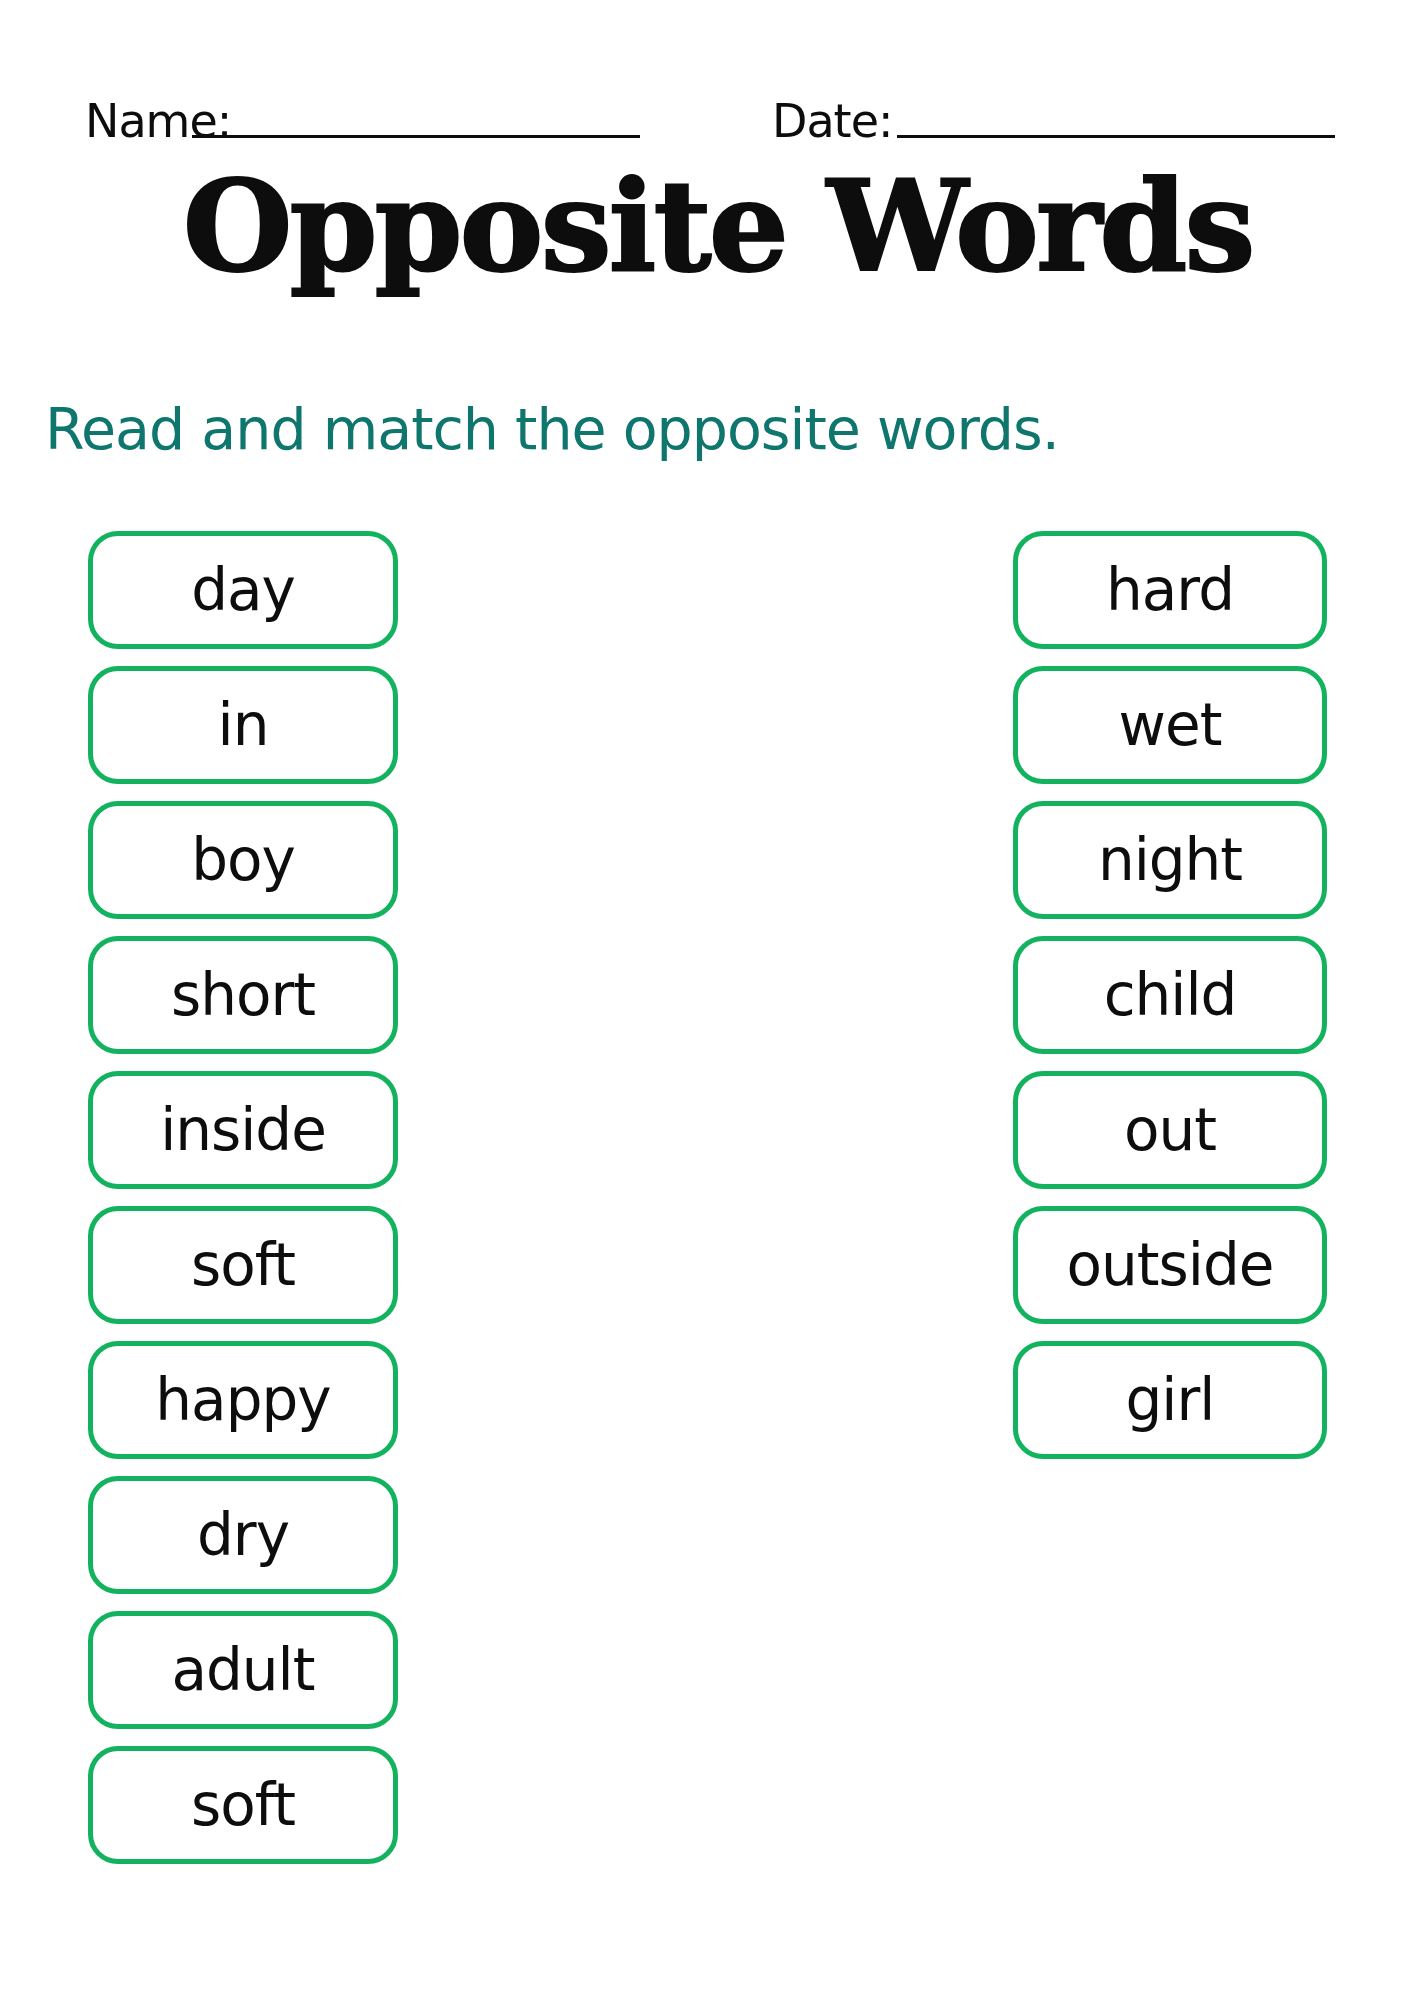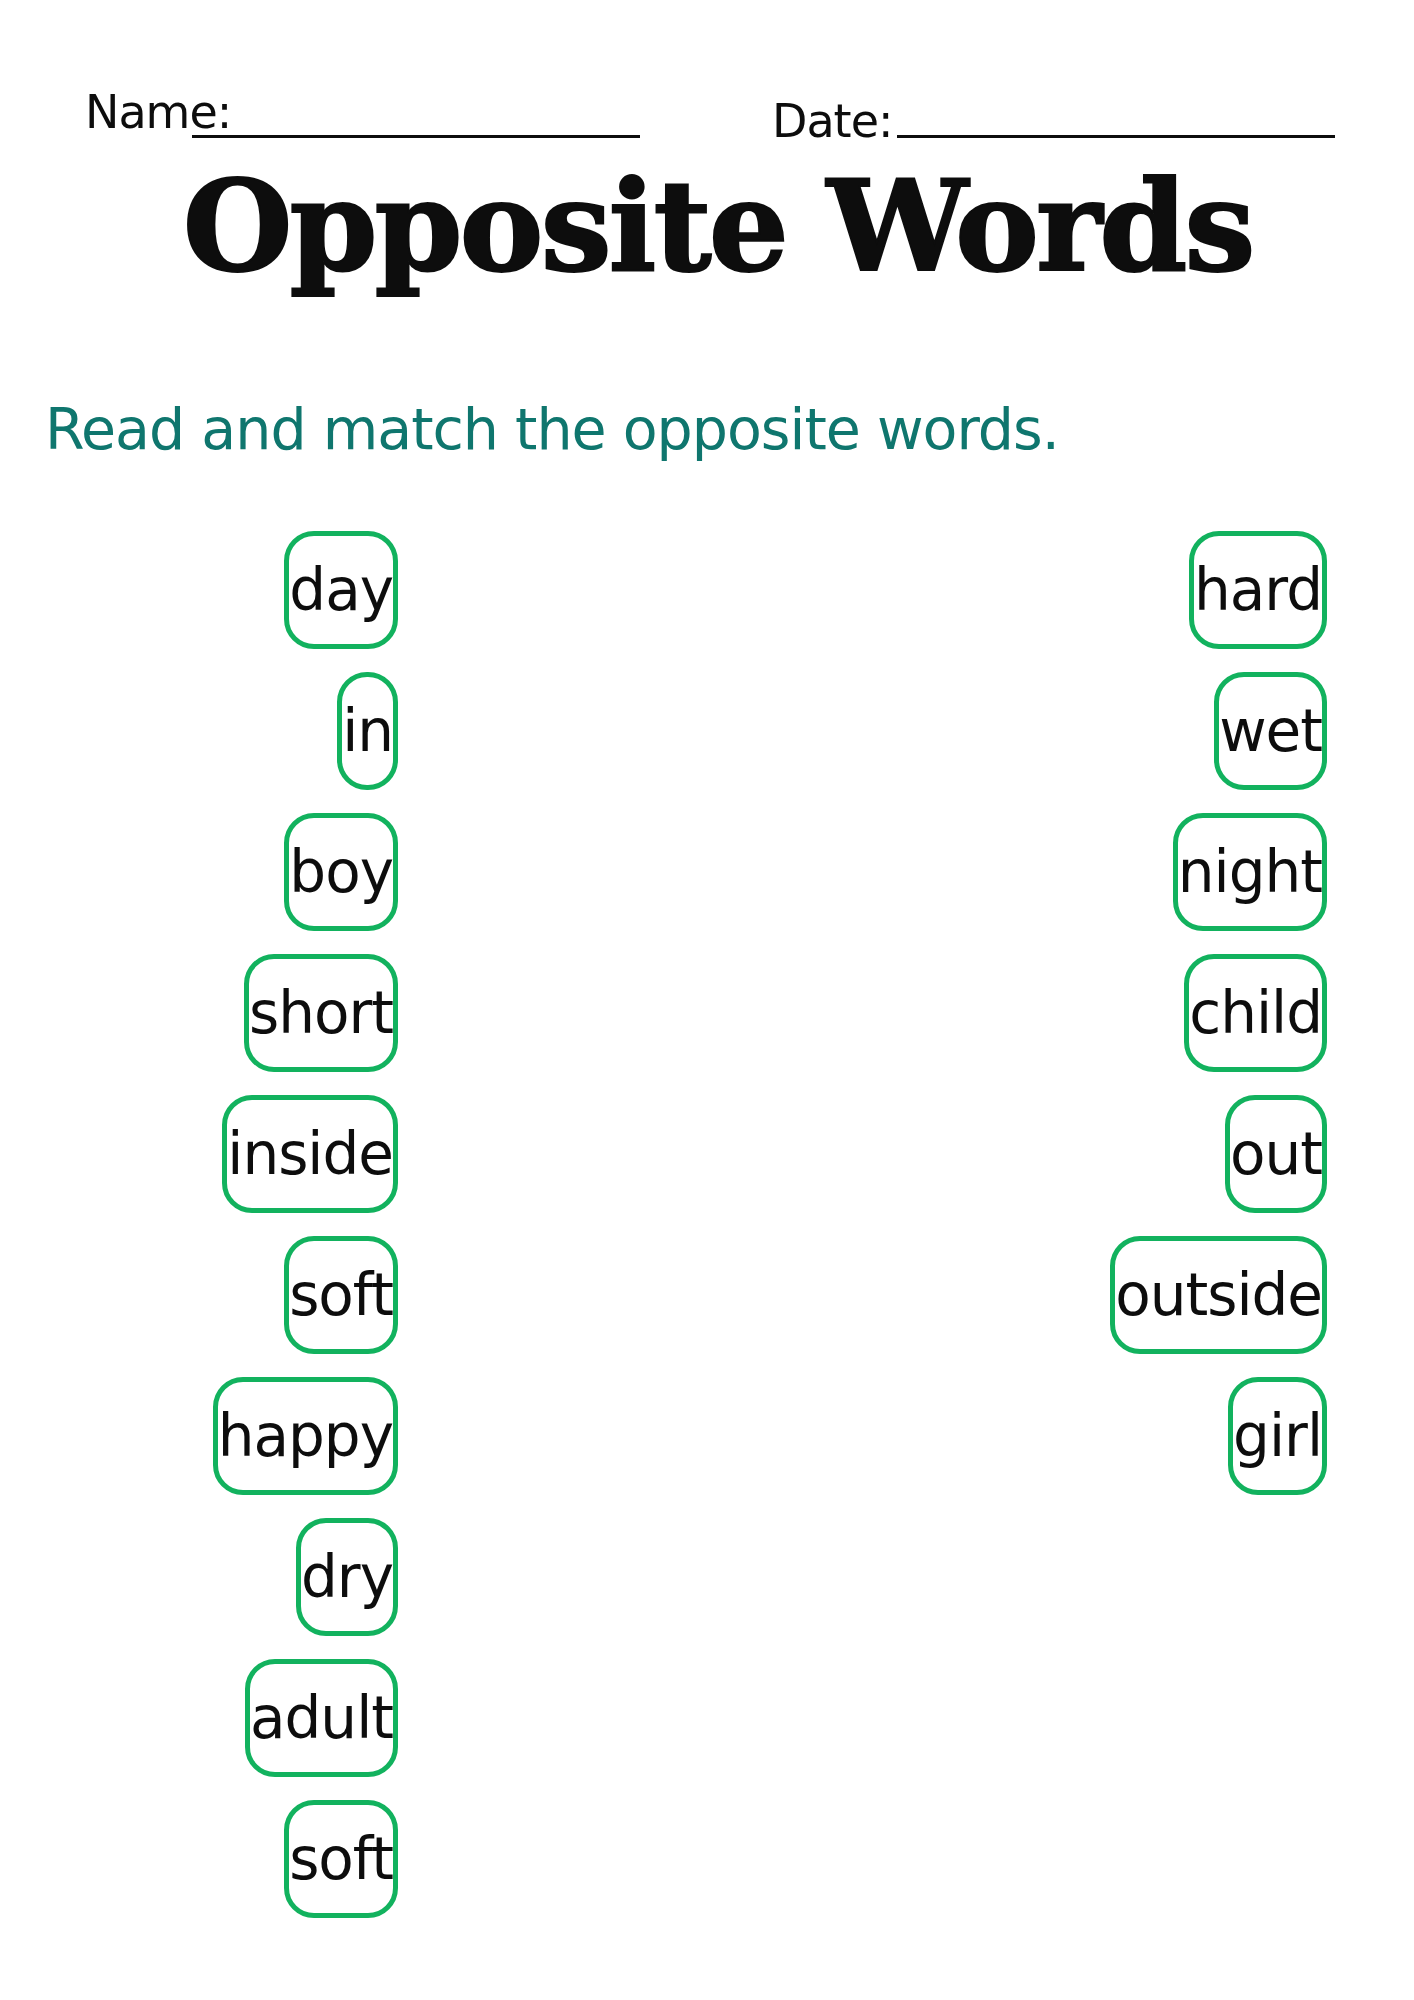--- a/index.html
+++ b/index.html
@@ -18,21 +18,21 @@
   }
 
   
   .field-label {
     position: absolute;
     font-size: 46px;
     letter-spacing: -1px;
     color: #0d0d0d;
     white-space: nowrap;
   }
-  .name-label { left: 85px;  top: 85px; }
+  .name-label { left: 85px;  top: 94px; }
   .date-label { left: 772px; top: 94px; }
   .write-line {
     position: absolute;
     top: 135px;
     height: 0;
     border-top: 3px solid #0d0d0d;
   }
   .name-line { left: 192px; width: 448px; }
   .date-line { left: 897px; width: 438px; }
 
@@ -65,22 +65,21 @@
     color: #0f766e;
     white-space: nowrap;
   }
 
   
   .col {
     position: absolute;
     top: 531px;
     display: flex;
     flex-direction: column;
-    gap: 23px;
-    align-items: flex-end;
+    gap: 17px;
   }
   .col-left  { left: 88px;   width: 310px; }
   .col-right { left: 1013px; width: 314px; }
 
   .word-box {
     box-sizing: border-box;
     height: 118px;
     border: 5px solid #12b25e;
     border-radius: 30px;
     background: #ffffff;

